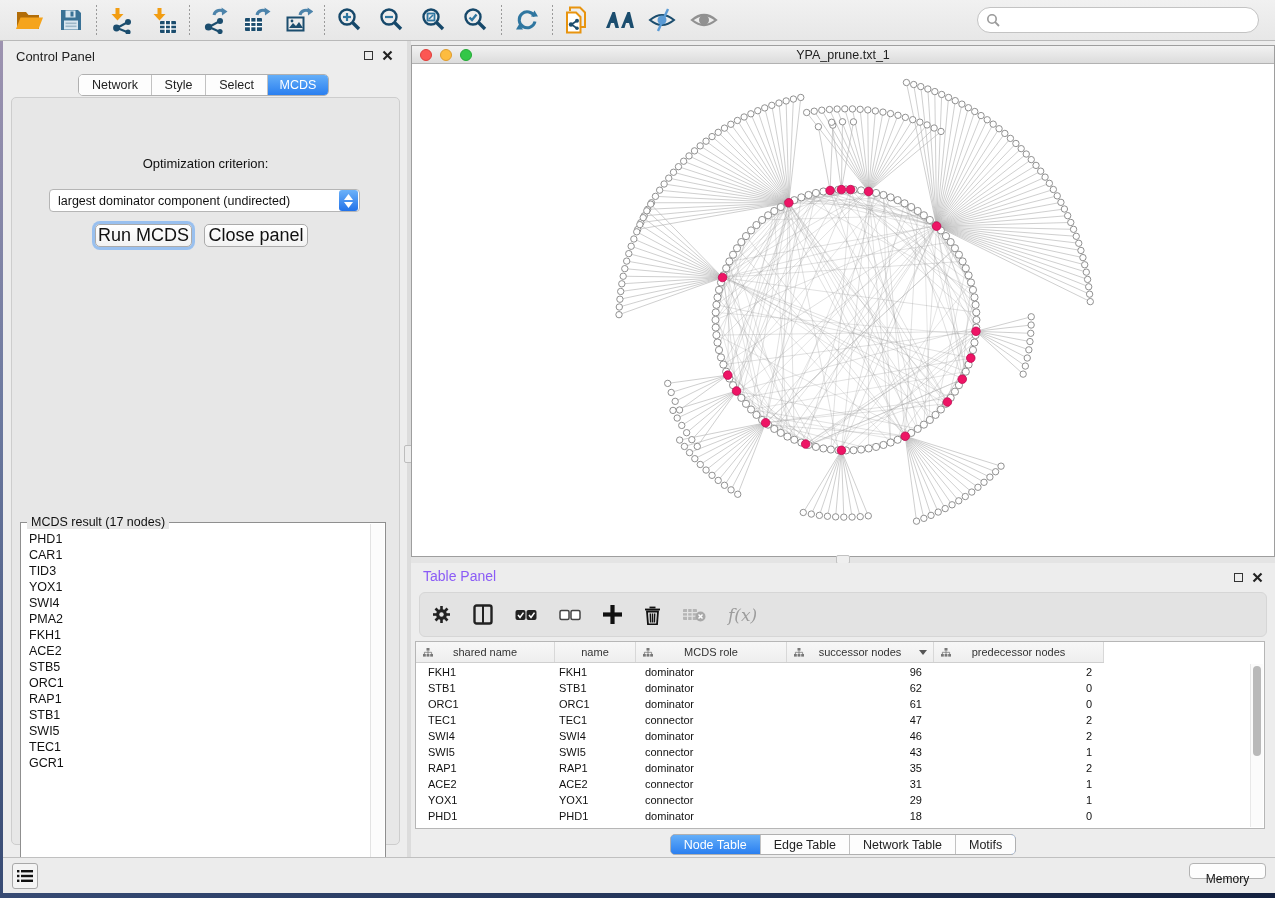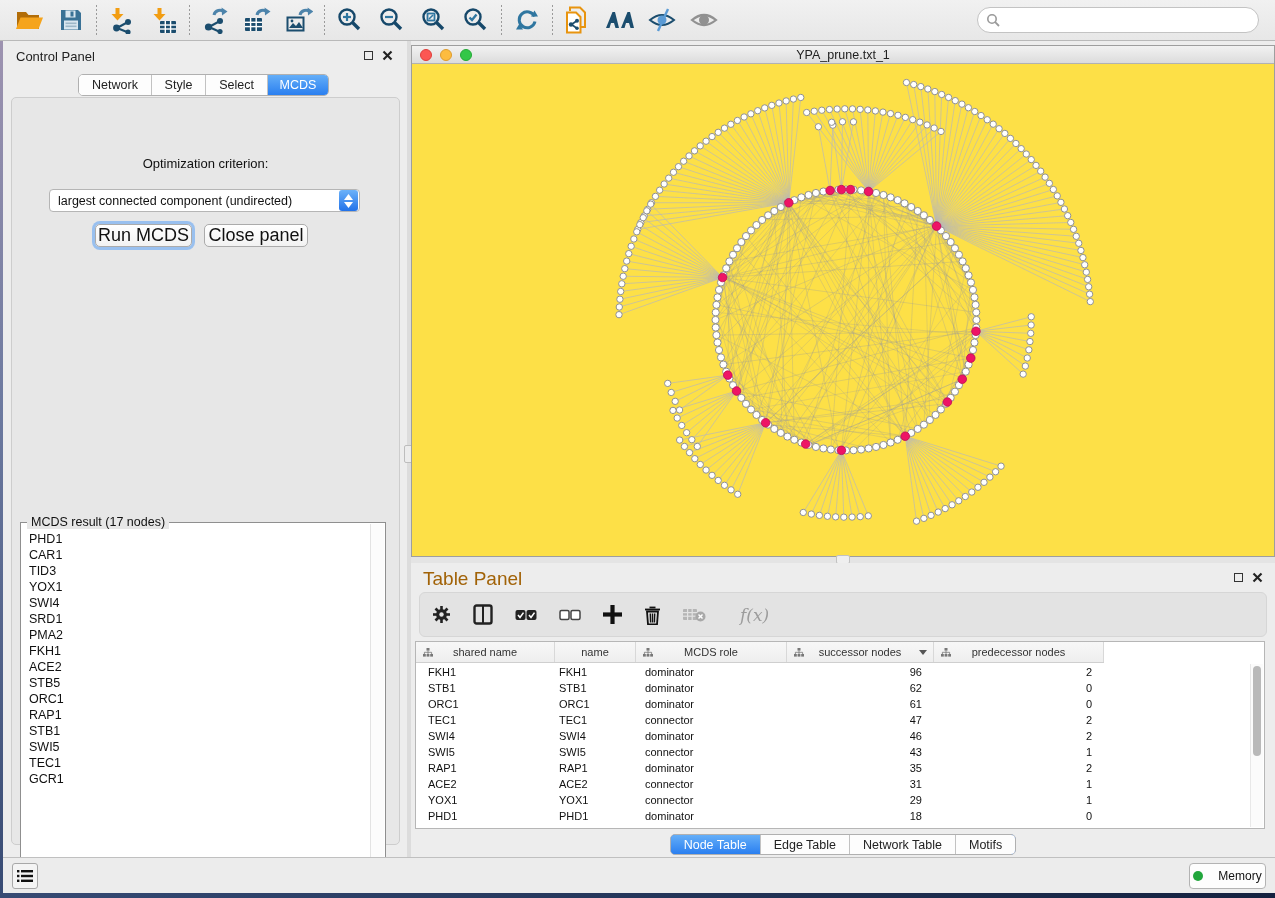--- a/index.html
+++ b/index.html
@@ -56,43 +56,43 @@
                  border-left:1px solid #e3e3e3; }
 
   
   .v-split { position:absolute; left:404px; top:0; width:4px; height:816px; background:#dcdcdc; }
   .v-split .handle { position:absolute; left:-3px; top:404px; width:9px; height:18px;
                      background:#ececec; border:1px solid #bdbdbd; border-radius:2px; }
 
   
   .right { position:absolute; left:408px; top:0; width:864px; height:816px; }
   .net-view { position:absolute; left:0; top:4px; width:864px; height:512px;
-              border:1px solid #9e9e9e; background:#fde047; }
+              border:1px solid #9e9e9e; background:#ffffff; }
   .net-title { position:absolute; left:0; right:0; top:0; height:18px;
                background:linear-gradient(#f2f2f2,#dcdcdc); border-bottom:1px solid #b2b2b2; }
   .net-title-text { position:absolute; left:0; right:0; top:2px; text-align:center;
                     font-size:12.5px; font-weight:500; color:#222; }
   .lights { position:absolute; left:8px; top:3px; display:flex; gap:8px; }
   .light { width:12px; height:12px; border-radius:50%; }
   .net-canvas { position:absolute; left:0; right:0; top:18px; bottom:0; }
   .net-canvas svg { width:100%; height:100%; display:block; }
 
   .h-split { position:absolute; left:0; top:516px; width:864px; height:6px; background:#e4e4e4; }
   .h-split .handle { position:absolute; left:425px; top:-2px; width:14px; height:9px;
                      background:#efefef; border:1px solid #c2c2c2; border-radius:2px; }
 
   
   .table-panel { position:absolute; left:0; top:522px; width:864px; height:294px; background:#ededed; }
-  .tp-title { position:absolute; left:12px; top:5px; font-size:19px; color:#a16207; }
+  .tp-title { position:absolute; left:12px; top:5px; font-size:14px; color:#8b5cf6; }
   .tp-btns { right:12px; }
   .tp-toolbar { position:absolute; left:8px; right:8px; top:29px; height:45px; background:#e3e3e3;
                 border:1px solid #d6d6d6; border-radius:6px; display:flex; align-items:center;
                 padding-left:12px; gap:22px; }
   .fx { font-family:"DejaVu Serif","Liberation Serif",serif; font-style:italic;
-        font-size:17px; color:#9c9c9c;margin-left:12px; }
+        font-size:17px; color:#9c9c9c; }
   .ttable { position:absolute; left:4px; top:78px; width:850px; height:188px;
             background:#fff; border:1px solid #b6b6b6; overflow:hidden; }
   .thead { position:absolute; left:0; top:0; height:21px; width:688px; display:flex;
            background:linear-gradient(#f7f7f7,#eeeeee); border-bottom:1px solid #cfcfcf; }
   .th { position:relative; border-right:1px solid #d8d8d8; display:flex; align-items:center;
         justify-content:center; font-size:11px; color:#333; }
   .th .simap { position:absolute; left:7px; top:6px; }
   .th .sortch { position:absolute; right:6px; top:8px; }
   .tbody { position:absolute; left:0; top:22px; right:0; bottom:0; }
   .trow { display:flex; height:16px; align-items:center; font-size:11px; color:#111; }
@@ -104,23 +104,23 @@
               border-left:1px solid #e8e8e8; }
   .t-thumb { position:absolute; left:2px; top:2px; width:8px; height:90px; background:#b9b9b9; border-radius:4px; }
   .tp-tabs { position:absolute; left:0; right:0; top:271px; display:flex; justify-content:center; }
   .tp-tabs .group { display:flex; border:1px solid #b0b0b0; border-radius:5px; overflow:hidden; background:#3b82f6; height:21px; }
 
   
   .statusbar { position:absolute; left:0; right:0; top:816px; height:36px; background:#ececec;
                border-top:1px solid #c0c0c0; }
   .list-btn { position:absolute; left:9px; top:5px; width:26px; height:26px; background:#f4f4f4;
               border:1px solid #a8a8a8; border-radius:3px; display:flex; align-items:center; justify-content:center; }
-  .mem-btn { position:absolute; right:9px; top:5px; width:77px; height:26px; background:#fdfdfd;
+  .mem-btn { position:absolute; right:9px; top:5px; width:77px; height:16px; background:#fdfdfd;
              border:1px solid #b3b3b3; border-radius:4px; display:flex; align-items:center;
-             justify-content:center; gap:15px; font-size:12px; color:#111; }
+             justify-content:center; gap:15px; font-size:12px; color:#111;flex-direction:column; }
   .mem-dot { width:10px; height:10px; border-radius:50%; background:#21a63c; }
 </style>
 </head>
 <body>
 
 <div class="toolbar">
   <span class="tb-icon">
     <svg width="29" height="24" viewBox="0 0 29 24">
         <path fill="#b26d08" d="M2 4h9l2.5 3H24v14H2z"></path>
         <path fill="#f5a41c" d="M5.5 9.5H28L23.5 21H1z"></path>
@@ -301,21 +301,21 @@
     <div class="seg-tabs">
       <span class="seg" style="width:73px">Network</span>
       <span class="seg" style="width:54px">Style</span>
       <span class="seg" style="width:62px">Select</span>
       <span class="seg active" style="width:60px">MCDS</span>
     </div>
 
     <div class="cp-inner">
       <div class="opt-label">Optimization criterion:</div>
       <div class="dropdown">
-        <span class="dd-text">largest connected component (undirected)</span>
+        <span class="dd-text">largest dominator component (undirected)</span>
         <span class="dd-step">
           <svg width="9" height="6" viewBox="0 0 9 6">
               <path d="M4.5 0L9 6H0z" fill="#fff"></path>
             </svg>
           <svg width="9" height="6" viewBox="0 0 9 6">
               <path d="M4.5 6L0 0h9z" fill="#fff"></path>
             </svg>
         </span>
       </div>
       <div class="btn btn-run">Run MCDS</div>
@@ -323,21 +323,20 @@
 
       <div class="mcds-box">
         <span class="mcds-legend">MCDS result (17 nodes)</span>
         <div class="mcds-list">
 
         <div class="mcds-item">PHD1</div>
             <div class="mcds-item">CAR1</div>
             <div class="mcds-item">TID3</div>
             <div class="mcds-item">YOX1</div>
             <div class="mcds-item">SWI4</div>
-            <div class="mcds-item">SRD1</div>
             <div class="mcds-item">PMA2</div>
             <div class="mcds-item">FKH1</div>
             <div class="mcds-item">ACE2</div>
             <div class="mcds-item">STB5</div>
             <div class="mcds-item">ORC1</div>
             <div class="mcds-item">RAP1</div>
             <div class="mcds-item">STB1</div>
             <div class="mcds-item">SWI5</div>
             <div class="mcds-item">TEC1</div>
             <div class="mcds-item">GCR1</div>

